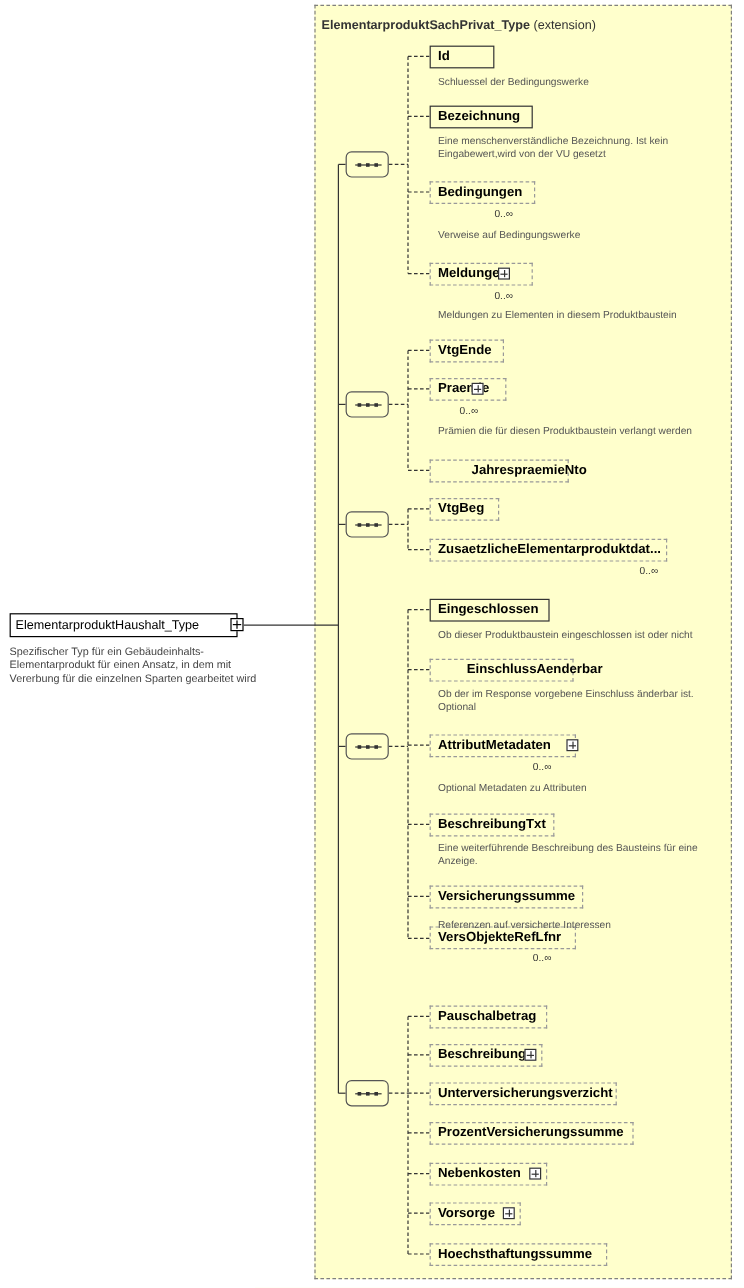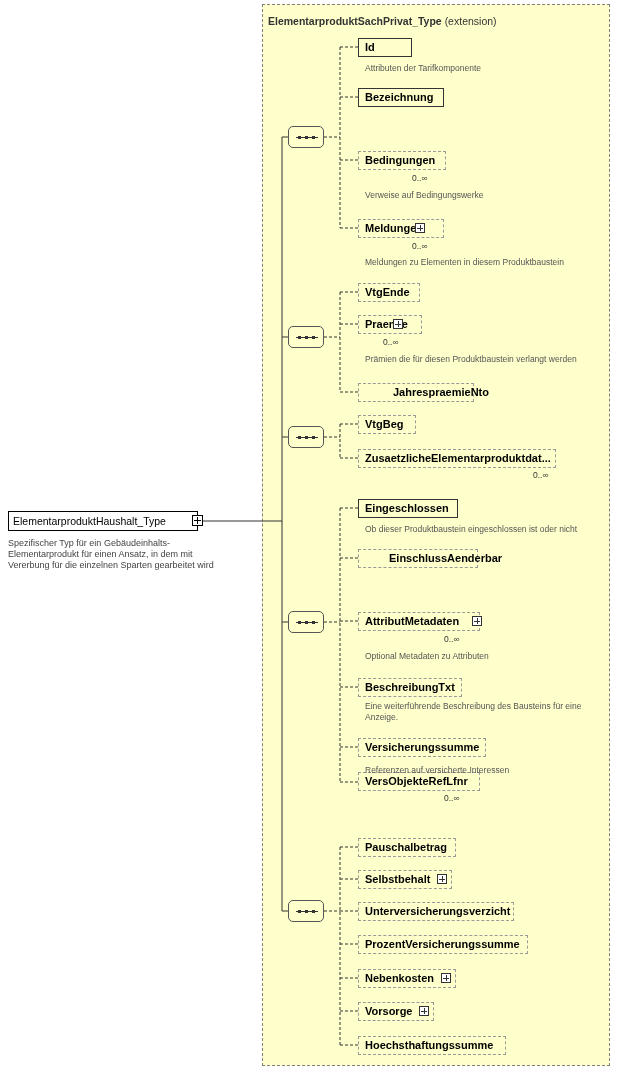--- a/index.html
+++ b/index.html
@@ -164,24 +164,25 @@
   </div>
   <div class="seq" style="left:288px;top:900px;">
     <div class="seqdots"></div>
     <div class="seqdot" style="left:9px;"></div>
     <div class="seqdot" style="left:16px;"></div>
     <div class="seqdot" style="left:23px;"></div>
   </div>
 
   <div class="el solid" style="left:358px;top:38px;width:54px;"></div>
   <div class="el-label" style="left:365px;top:41px;">Id</div>
-  <div class="desc" style="left:365px;top:63px;width:230px;">Attributen der Tarifkomponente</div>
+  <div class="desc" style="left:365px;top:63px;width:230px;">Schluessel der Bedingungswerke</div>
 
   <div class="el solid" style="left:358px;top:88px;width:86px;"></div>
   <div class="el-label" style="left:365px;top:91px;">Bezeichnung</div>
+  <div class="desc" style="left:365px;top:112px;width:228px;">Eine menschenverständliche Bezeichnung. Ist kein Eingabewert,wird von der VU gesetzt</div>
 
   <div class="el" style="left:358px;top:151px;width:88px;"></div>
   <div class="el-label" style="left:365px;top:154px;">Bedingungen</div>
   <div class="card" style="left:412px;top:173px;">0..∞</div>
   <div class="desc" style="left:365px;top:190px;width:230px;">Verweise auf Bedingungswerke</div>
 
   <div class="el" style="left:358px;top:219px;width:86px;"></div>
   <div class="el-label" style="left:365px;top:222px;">Meldungen</div>
   <div class="boxplus" style="left:415px;top:223px;"></div>
   <div class="card" style="left:412px;top:241px;">0..∞</div>
@@ -205,20 +206,21 @@
   <div class="el" style="left:358px;top:449px;width:198px;"></div>
   <div class="el-label" style="left:365px;top:452px;">ZusaetzlicheElementarproduktdat...</div>
   <div class="card" style="left:533px;top:470px;">0..∞</div>
 
   <div class="el solid" style="left:358px;top:499px;width:100px;"></div>
   <div class="el-label" style="left:365px;top:502px;">Eingeschlossen</div>
   <div class="desc" style="left:365px;top:524px;width:240px;">Ob dieser Produktbaustein eingeschlossen ist oder nicht</div>
 
   <div class="el" style="left:358px;top:549px;width:120px;"></div>
   <div class="el-label" style="left:365px;top:552px;padding-left:24px;">EinschlussAenderbar</div>
+  <div class="desc" style="left:365px;top:573px;width:240px;">Ob der im Response vorgebene Einschluss änderbar ist. Optional</div>
 
   <div class="el" style="left:358px;top:612px;width:122px;"></div>
   <div class="el-label" style="left:365px;top:615px;">AttributMetadaten</div>
   <div class="boxplus" style="left:472px;top:616px;"></div>
   <div class="card" style="left:444px;top:634px;">0..∞</div>
   <div class="desc" style="left:365px;top:651px;width:240px;">Optional Metadaten zu Attributen</div>
 
   <div class="el" style="left:358px;top:678px;width:104px;"></div>
   <div class="el-label" style="left:365px;top:681px;">BeschreibungTxt</div>
   <div class="desc" style="left:365px;top:701px;width:240px;">Eine weiterführende Beschreibung des Bausteins für eine Anzeige.</div>
@@ -228,21 +230,21 @@
 
   <div class="el" style="left:358px;top:772px;width:122px;"></div>
   <div class="el-label" style="left:365px;top:775px;">VersObjekteRefLfnr</div>
   <div class="card" style="left:444px;top:793px;">0..∞</div>
   <div class="desc" style="left:365px;top:765px;width:240px;">Referenzen auf versicherte Interessen</div>
 
   <div class="el" style="left:358px;top:838px;width:98px;"></div>
   <div class="el-label" style="left:365px;top:841px;">Pauschalbetrag</div>
 
   <div class="el" style="left:358px;top:870px;width:94px;"></div>
-  <div class="el-label" style="left:365px;top:873px;">Selbstbehalt</div>
+  <div class="el-label" style="left:365px;top:873px;">Beschreibung</div>
   <div class="boxplus" style="left:437px;top:874px;"></div>
 
   <div class="el" style="left:358px;top:902px;width:156px;"></div>
   <div class="el-label" style="left:365px;top:905px;">Unterversicherungsverzicht</div>
 
   <div class="el" style="left:358px;top:935px;width:170px;"></div>
   <div class="el-label" style="left:365px;top:938px;">ProzentVersicherungssumme</div>
 
   <div class="el" style="left:358px;top:969px;width:98px;"></div>
   <div class="el-label" style="left:365px;top:972px;">Nebenkosten</div>

